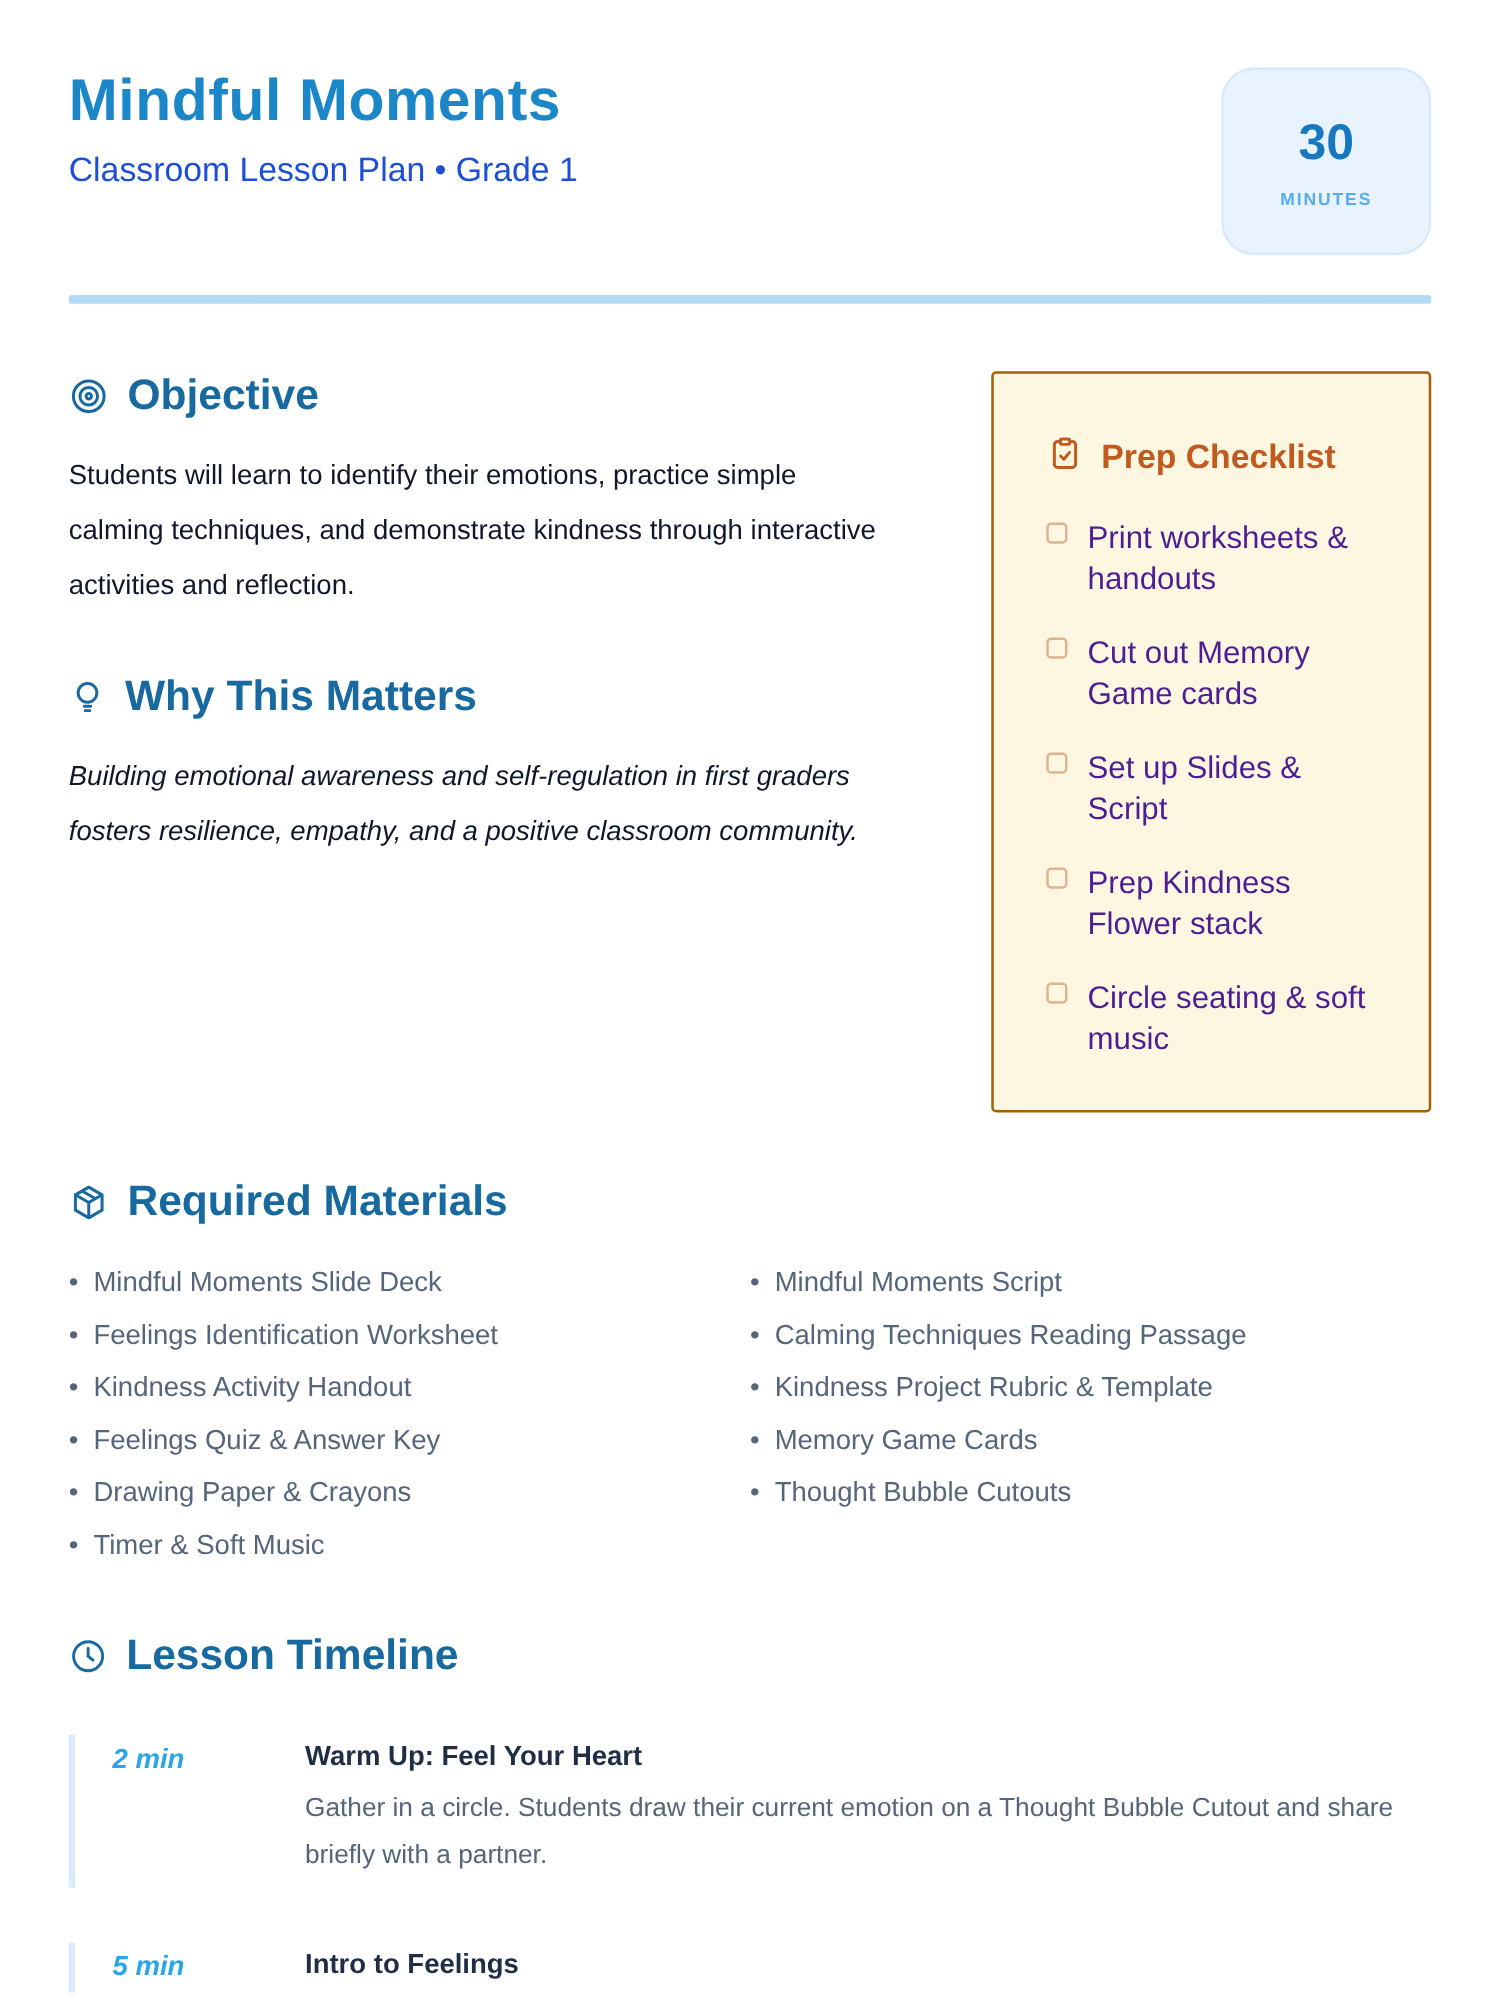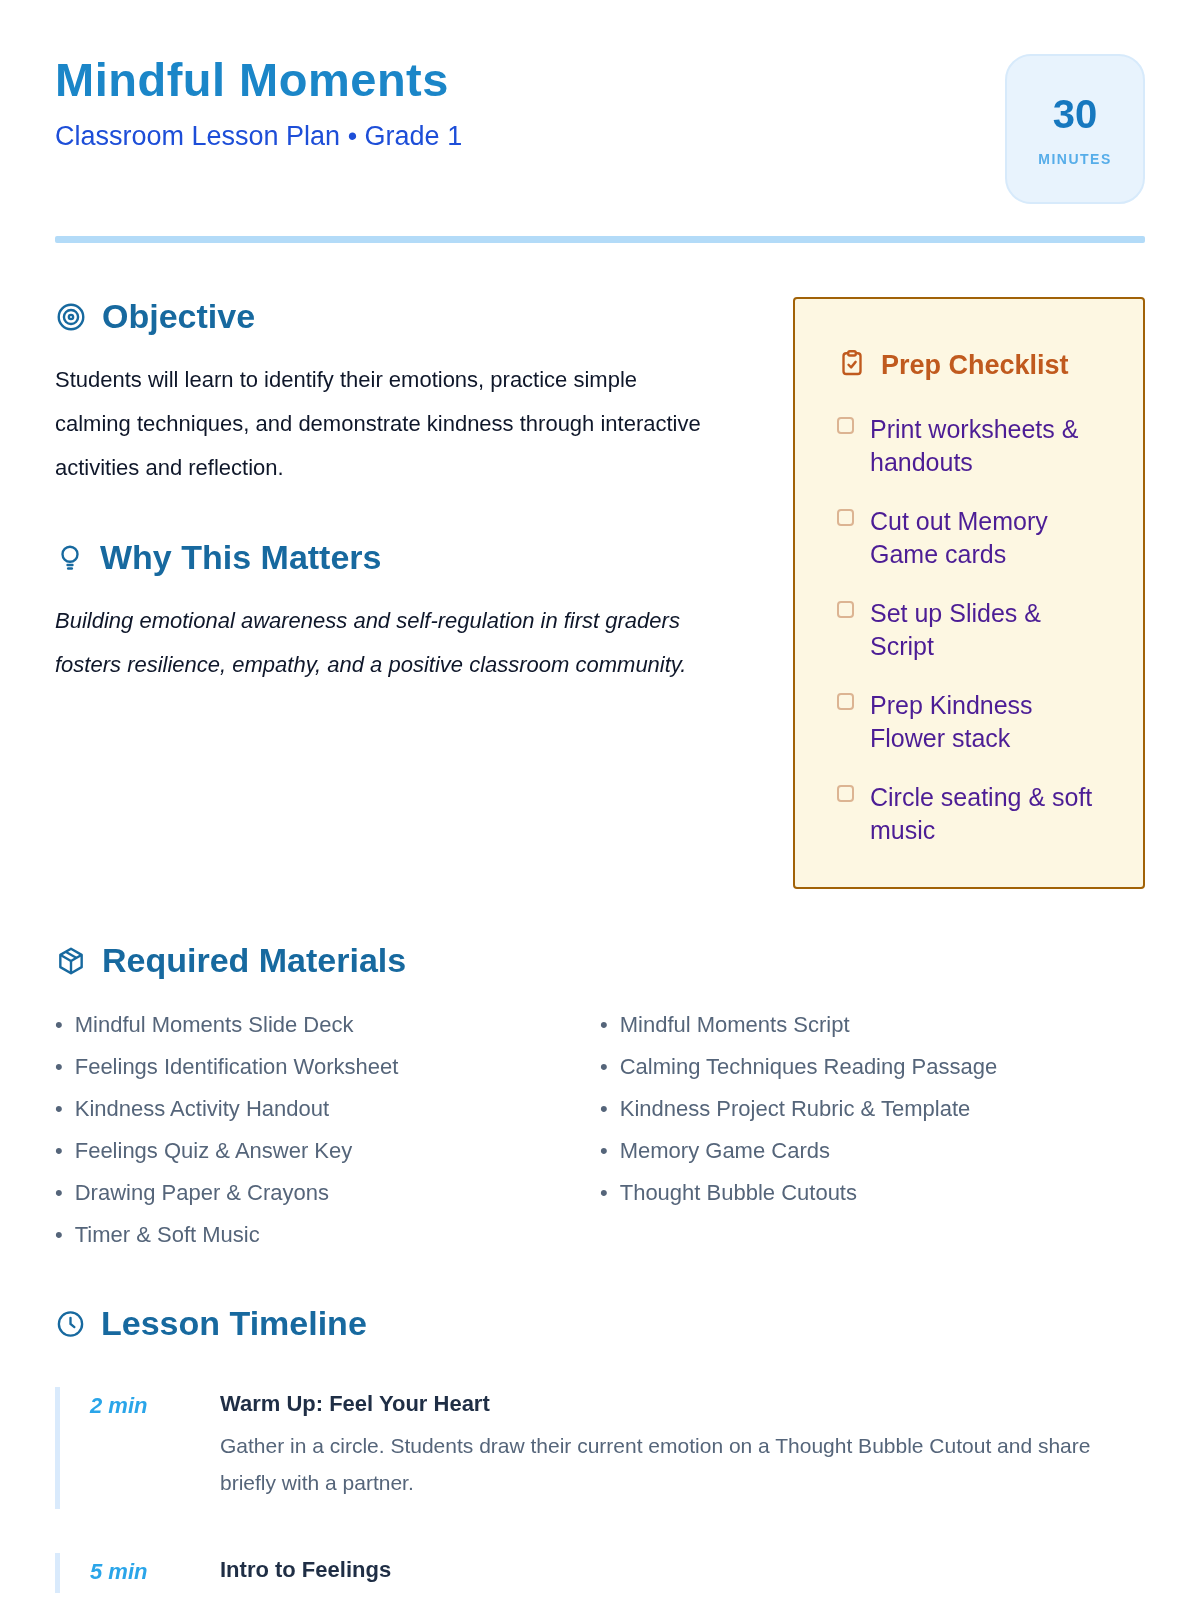--- a/index.html
+++ b/index.html
@@ -8,21 +8,21 @@
     font-family: "Liberation Sans", "DejaVu Sans", sans-serif;
     color: #55657a;
   }
   .page { width: 1200px; height: 1600px; padding: 52px 55px 0 55px; overflow: hidden; }
 
   
   .header { display: flex; justify-content: space-between; align-items: flex-start; }
   .page-title { font-size: 47px; font-weight: bold; color: #1b86c8; letter-spacing: 0.5px; }
   .page-subtitle { font-size: 27px; color: #1d4ed8; margin-top: 14px; }
   .duration-badge {
-    width: 140px; height: 150px; background: #e8f3fd; border: 2px solid #d7eafb;
+    width: 168px; height: 150px; background: #e8f3fd; border: 2px solid #d7eafb;
     border-radius: 26px; display: flex; flex-direction: column; align-items: center;
     justify-content: center; flex-shrink: 0; margin-top: 2px;
   }
   .duration-value { font-size: 40px; font-weight: bold; color: #1778bf; }
   .duration-unit { font-size: 14px; font-weight: bold; color: #56ade9; letter-spacing: 1.5px; margin-top: 14px; }
 
   .divider { height: 7px; background: #b3dbf8; margin-top: 32px; border-radius: 2px; }
 
   
   .main-grid { display: flex; gap: 48px; margin-top: 54px; }
@@ -58,21 +58,21 @@
   .materials-cols { display: flex; margin-top: 16px; }
   .materials-col { width: 50%; list-style: none; }
   .material-item { font-size: 22px; color: #55657a; margin-top: 16px; display: flex; gap: 12px; }
   .material-item::before { content: "•"; color: #55657a; }
 
   
   .timeline-section { margin-top: 56px; }
   .timeline-list { margin-top: 14px; }
   .timeline-item {
     border-left: 5px solid #d9eafc; margin-top: 44px; padding: 4px 0 8px 30px;
-    display: flex; align-items: flex-start;
+    display: flex; align-items: flex-start; gap: 24px;
   }
   .timeline-time { width: 130px; flex-shrink: 0; font-size: 22px; font-weight: bold; font-style: italic; color: #2aa5e9; padding-top: 2px; }
   .timeline-title { font-size: 22px; font-weight: bold; color: #1f2e45; }
   .timeline-desc { font-size: 21px; color: #55657a; line-height: 37px; margin-top: 10px; max-width: 910px; }
 </style>
 </head>
 <body>
 
 <div class="page">
 

